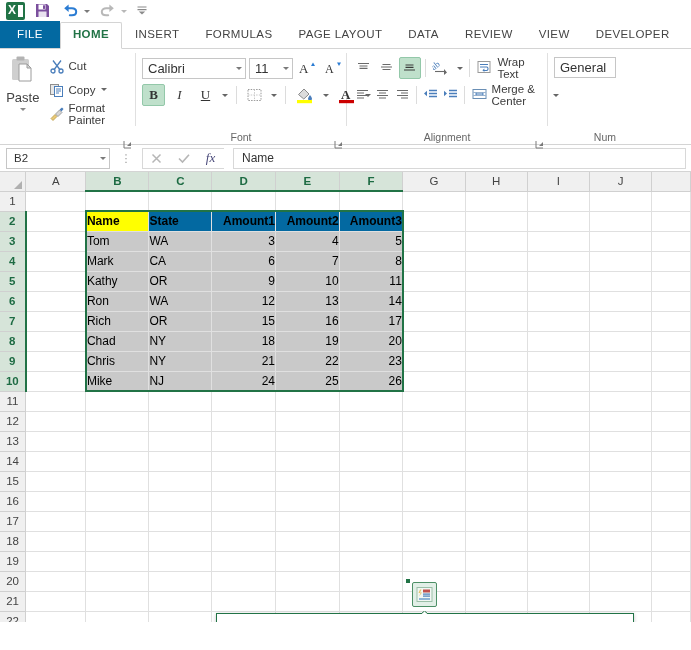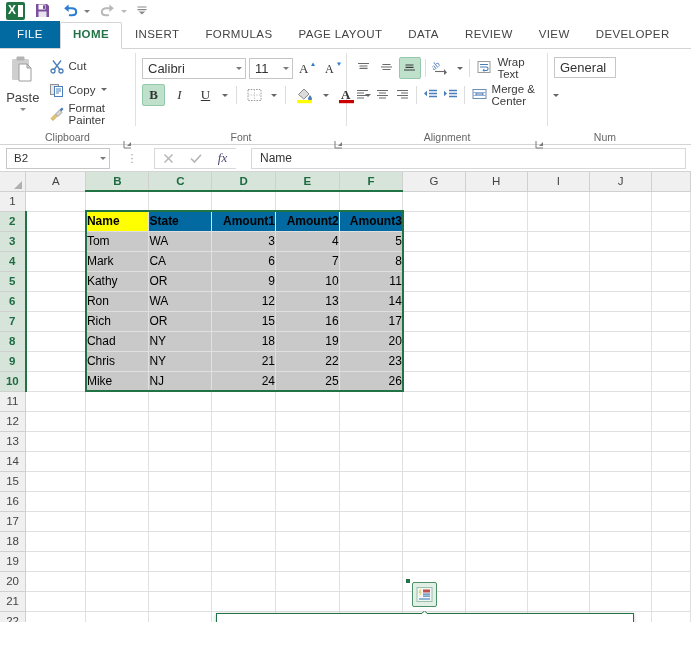--- a/index.html
+++ b/index.html
@@ -133,21 +133,21 @@
     color: #3b3b3b; cursor: pointer; padding: 1px 2px; height: 21px;
   }
 
   
   .number { width: 70px; overflow: hidden; }
   .num-row { display: flex; align-items: center; gap: 4px; padding-left: 6px; }
   .numfmt { width: 62px; }
 
   
   .formulabar {
-    height: 27px; display: flex; align-items: center; gap: 15px;
+    height: 27px; display: flex; align-items: center; gap: 9px;
     border-bottom: 1px solid #d4d4d4; background: #fff; padding: 0 3px;
   }
   .namebox {
     width: 104px; height: 21px; border: 1px solid #c6c6c6; background: #fff;
     display: flex; align-items: center; padding: 0 3px 0 7px;
     font-size: 11.5px; color: #333; margin-left: 3px; cursor: pointer;
   }
   .namebox .cv { flex: 1; }
   .fb-dots {
     width: 14px; text-align: center; color: #9a9a9a; font-size: 11px;
@@ -331,21 +331,20 @@
             <svg width="16" height="16" viewBox="0 0 16 16">
               <path d="M2 12.5 6 8.5l2 2-4 4z" fill="#e8c877" stroke="#b99a44" stroke-width=".8"></path>
               <path d="M6.5 8 10.5 4l2.5 2.5-4 4z" fill="#d5d5d5" stroke="#8f8f8f" stroke-width=".8"></path>
               <path d="M10.5 3.5 13 1.5l1.5 1.5-2 2.5z" fill="#4a7ebb"></path>
             </svg>
           </span>
           <span>Format Painter</span>
         </div>
       </div>
     </div>
-    <div class="grp-label">Clipboard</div>
     <div class="dlg-launcher">
       <svg width="9" height="9" viewBox="0 0 9 9">
         <path d="M1 1v7h7" stroke="#7a7a7a" fill="none"></path>
           <path d="M8 2 4 6h4z" fill="#7a7a7a"></path>
       </svg>
     </div>
   </div>
 
   <div class="grp-sep"></div>
 

